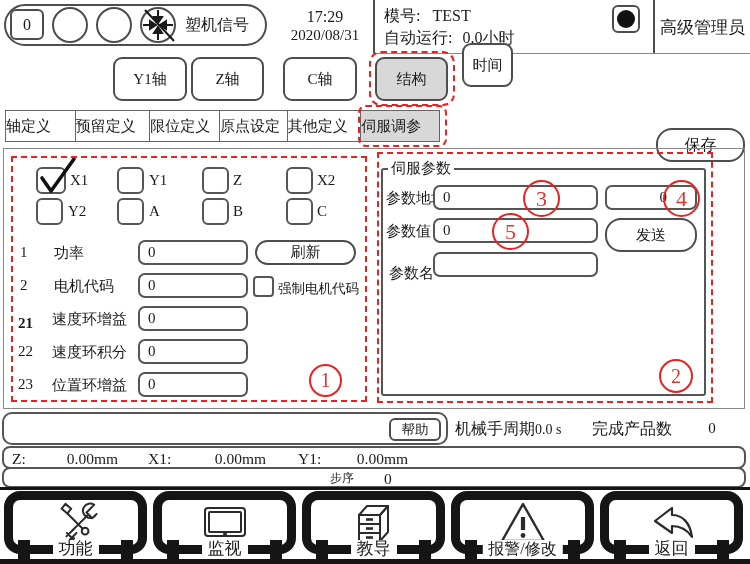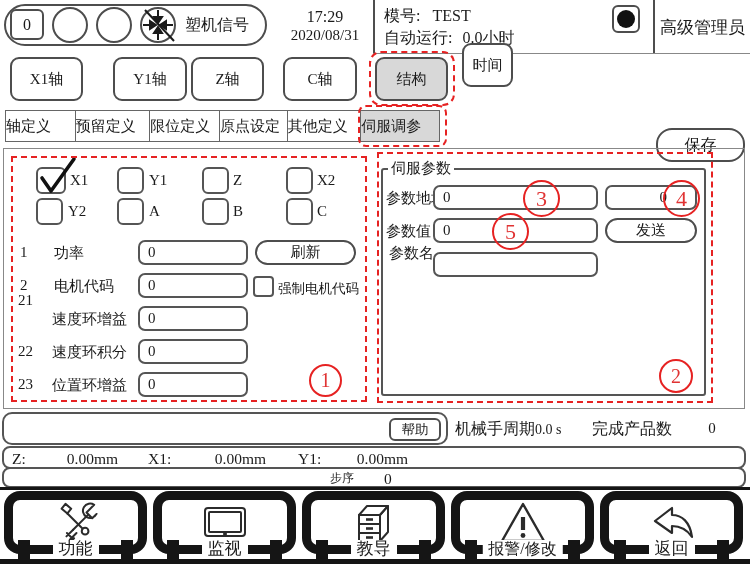--- a/index.html
+++ b/index.html
@@ -79,23 +79,20 @@
   </div>
 
   <div class="abs bx ctr" style="left:612px;top:5px;width:28px;height:28px;border-radius:6px;">
     <div style="width:18px;height:18px;border-radius:50%;background:#111;"></div>
   </div>
 
   <div class="abs vline" style="left:653px;top:0;height:53px;"></div>
   <div class="abs" style="left:655px;top:16px;width:95px;text-align:center;font-size:17px;">高级管理员</div>
   <div class="abs" style="left:373px;top:53px;width:377px;border-top:1.5px solid #888;"></div>
 
-  <div class="abs tabbtn ctr" style="left:10px;top:57px;width:73px;height:44px;">
-      <span>X1轴</span>
-    </div>
   <div class="abs tabbtn ctr" style="left:113px;top:57px;width:74px;height:44px;">
       <span>Y1轴</span>
     </div>
   <div class="abs tabbtn ctr" style="left:191px;top:57px;width:73px;height:44px;">
       <span>Z轴</span>
     </div>
   <div class="abs tabbtn ctr" style="left:283px;top:57px;width:74px;height:44px;">
       <span>C轴</span>
     </div>
   <div class="abs tabbtn active ctr" style="left:375px;top:57px;width:73px;height:44px;">
@@ -165,21 +162,21 @@
   <div class="abs btn" style="left:255px;top:240px;width:101px;height:25px;">刷新</div>
 
   <div class="abs lbl" style="left:20px;top:277px;">2</div>
   <div class="abs lbl" style="left:54px;top:277px;">电机代码</div>
   <div class="abs input" style="left:138px;top:273px;width:110px;height:25px;">
       <span>0</span>
     </div>
   <div class="abs cb" style="left:253px;top:276px;width:21px;height:21px;border-radius:4px;"></div>
   <div class="abs" style="left:278px;top:280px;font-size:13.5px;white-space:nowrap;">强制电机代码</div>
 
-  <div class="abs lbl" style="left:18px;top:292px;">21</div>
+  <div class="abs lbl" style="left:18px;top:315px;font-weight:bold;">21</div>
   <div class="abs lbl" style="left:52px;top:310px;">速度环增益</div>
   <div class="abs input" style="left:138px;top:306px;width:110px;height:25px;">
       <span>0</span>
     </div>
 
   <div class="abs lbl" style="left:18px;top:343px;">22</div>
   <div class="abs lbl" style="left:52px;top:343px;">速度环积分</div>
   <div class="abs input" style="left:138px;top:339px;width:110px;height:25px;">
       <span>0</span>
     </div>
@@ -201,23 +198,23 @@
       <span>0</span>
     </div>
   <div class="abs input" style="left:605px;top:185px;width:92px;height:25px;justify-content:flex-end;padding-right:28px;padding-left:0;">
       <span>0</span>
     </div>
 
   <div class="abs lbl" style="left:386px;top:222px;">参数值</div>
   <div class="abs input" style="left:433px;top:218px;width:165px;height:25px;">
       <span>0</span>
     </div>
-  <div class="abs btn" style="left:605px;top:218px;width:92px;height:25px;">发送</div>
-
-  <div class="abs lbl" style="left:389px;top:244px;font-family:Liberation Mono, monospace;">参数名</div>
+  <div class="abs btn" style="left:605px;top:218px;width:92px;height:34px;">发送</div>
+
+  <div class="abs lbl" style="left:389px;top:264px;font-family:Liberation Mono, monospace;">参数名</div>
   <div class="abs input" style="left:433px;top:252px;width:165px;height:25px;">
       <span></span>
     </div>
 
   <div class="abs anncirc" style="left:523px;top:180px;width:37px;height:37px;font-size:22px;">3</div>
   <div class="abs anncirc" style="left:663px;top:180px;width:37px;height:37px;font-size:22px;">4</div>
   <div class="abs anncirc" style="left:492px;top:213px;width:37px;height:37px;font-size:22px;">5</div>
   <div class="abs anncirc" style="left:659px;top:359px;width:34px;height:34px;">2</div>
 
   <div class="abs roundbar" style="left:2px;top:412px;width:446px;height:33px;"></div>

